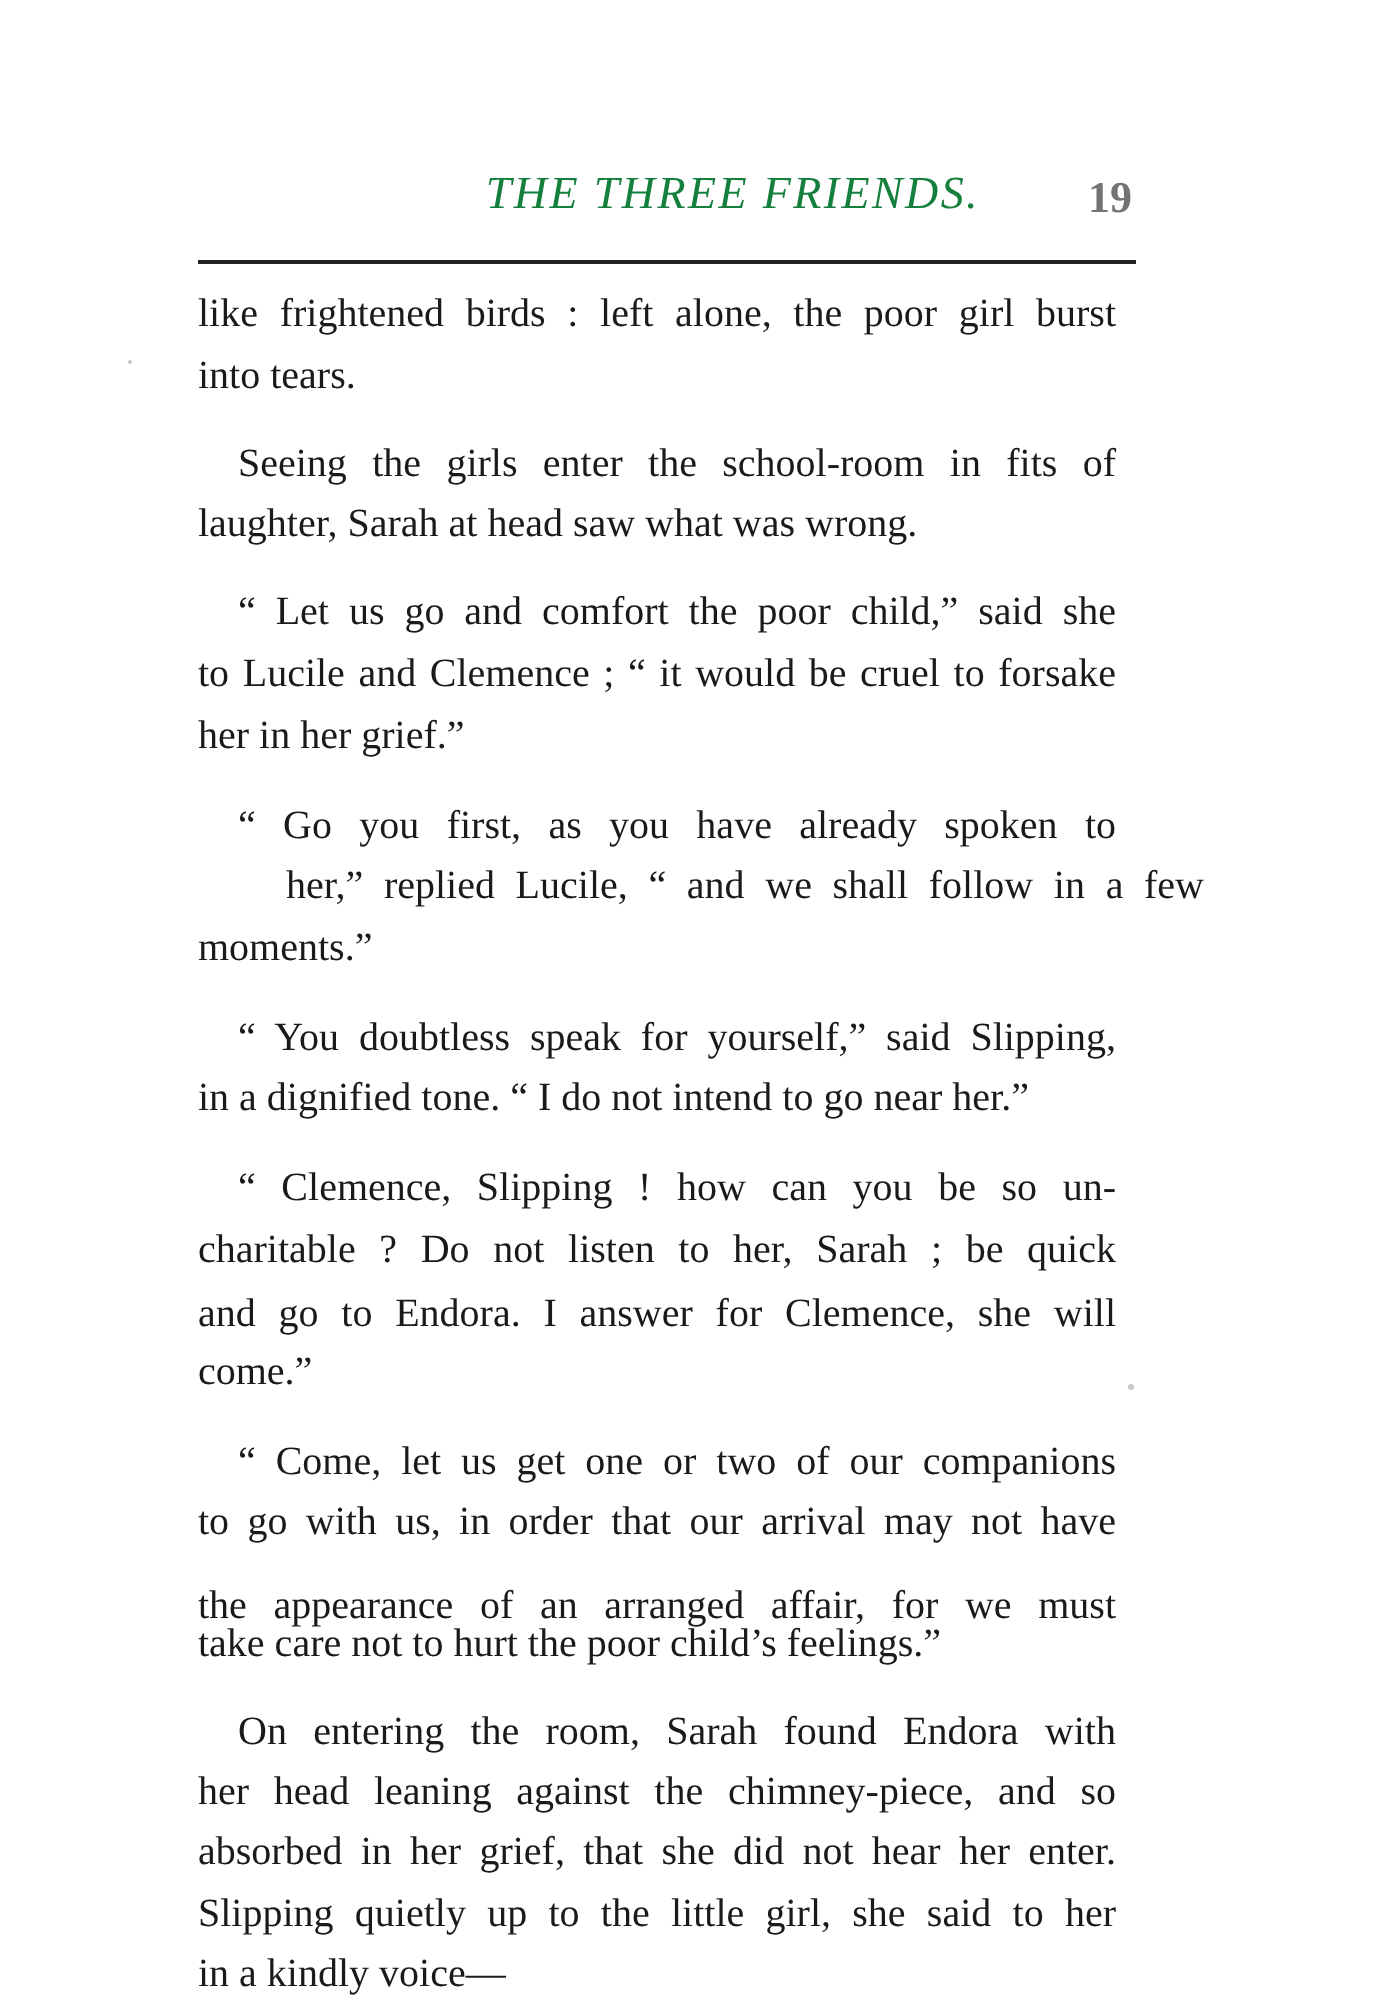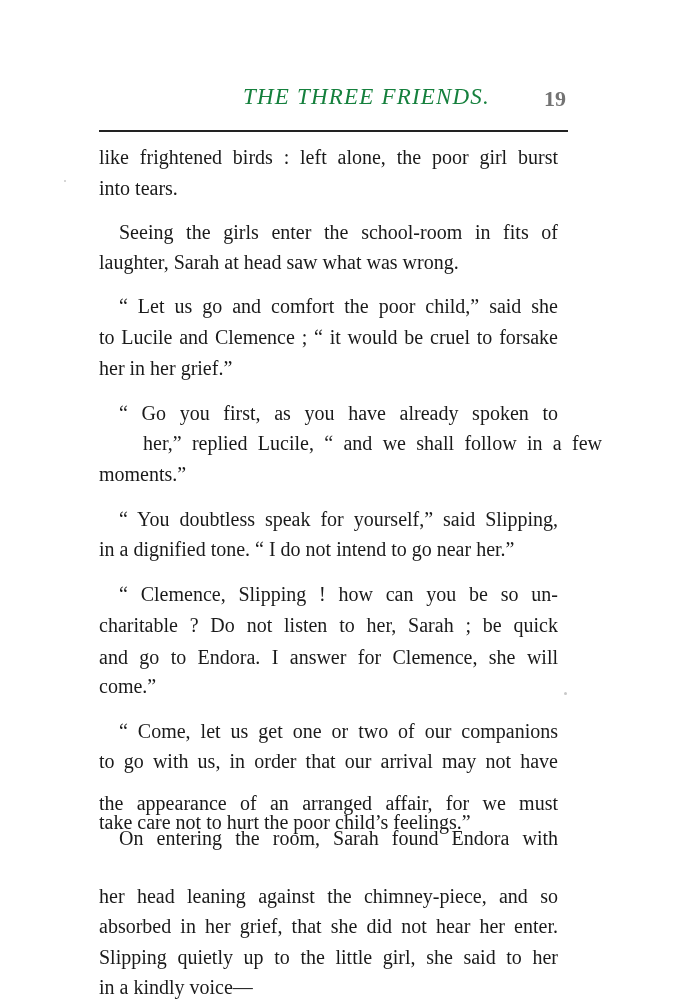--- a/index.html
+++ b/index.html
@@ -48,21 +48,21 @@
     <div class="line indent" style="top: 582px; white-space: nowrap;">“ Clemence, Slipping ! how can you be so un-</div>
     <div class="line" style="top: 613px; white-space: nowrap;">charitable ?  Do not listen to her, Sarah ; be quick</div>
     <div class="line" style="top: 621px; white-space: nowrap; margin-top: 24px;">and go to Endora.  I answer for Clemence, she will</div>
     <div class="line last" style="top:674px">come.”</div>
 
     <div class="line indent" style="top: 719px; white-space: nowrap;">“ Come, let us get one or two of our companions</div>
     <div class="line" style="top: 749px; white-space: nowrap;">to go with us, in order that our arrival may not have</div>
     <div class="line" style="top: 779px; white-space: nowrap; margin-top: 12px;">the appearance of an arranged affair, for we must</div>
     <div class="line last" style="top:810px">take care not to hurt the poor child’s feelings.”</div>
 
-    <div class="line indent" style="top: 826px; white-space: nowrap;">On entering the room, Sarah found Endora with</div>
+    <div class="line indent" style="top: 854px; white-space: nowrap;">On entering the room, Sarah found Endora with</div>
     <div class="line" style="top: 884px; white-space: nowrap;">her head leaning against the chimney-piece, and so</div>
     <div class="line" style="top: 914px; white-space: nowrap;">absorbed in her grief, that she did not hear her enter.</div>
     <div class="line" style="top: 945px; white-space: nowrap;">Slipping quietly up to the little girl, she said to her</div>
     <div class="line last" style="top:975px">in a kindly voice—</div>
   </div>
 
   <div class="speck" style="left:564px; top:692px"></div>
   <div class="speck" style="left:64px; top:180px; width:2px; height:2px"></div>
 </div>
 

